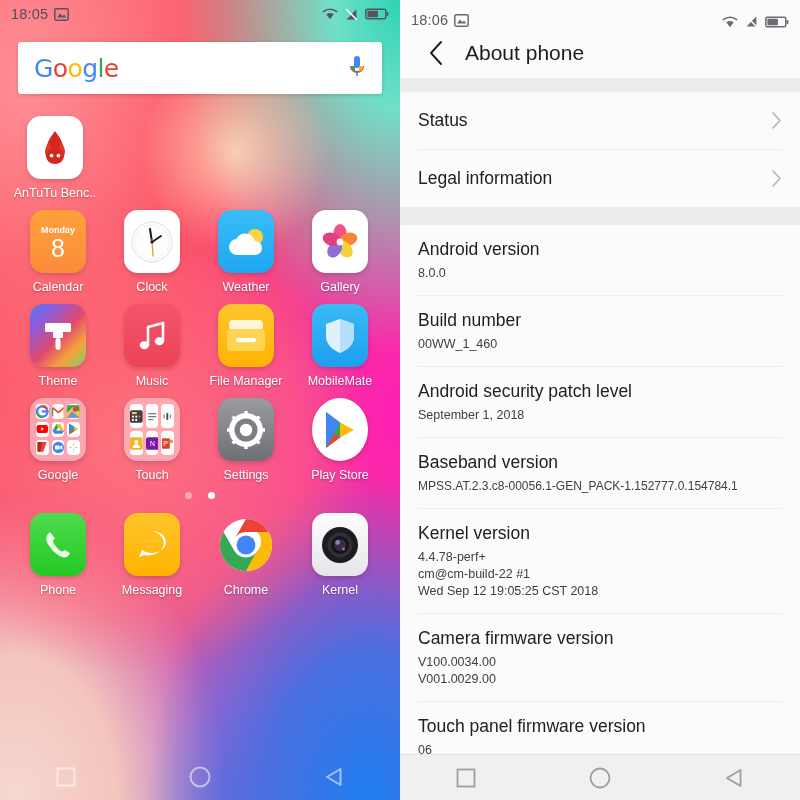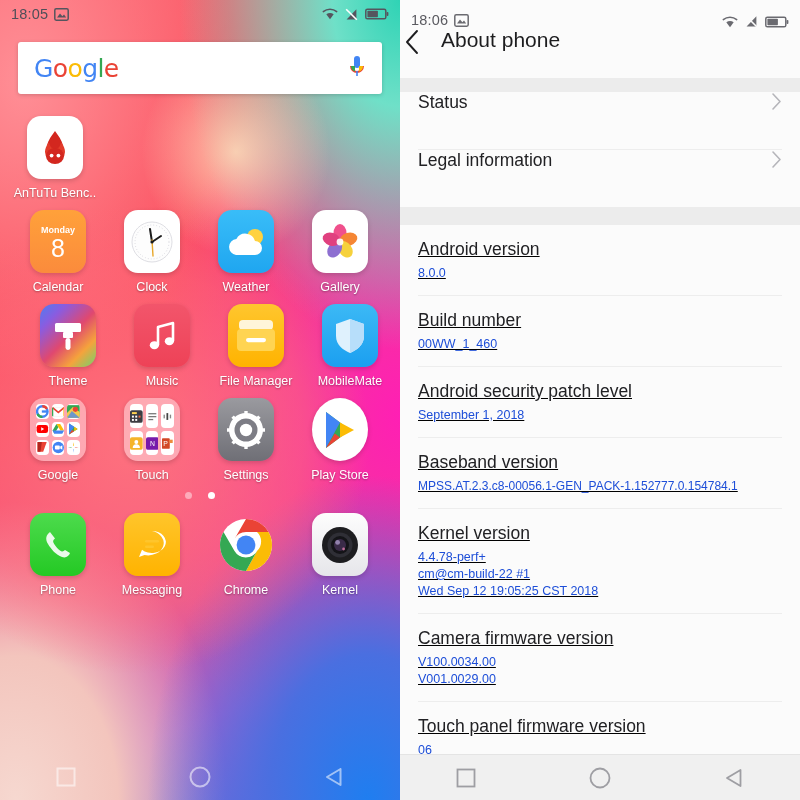--- a/index.html
+++ b/index.html
@@ -83,31 +83,31 @@
   .dot.on{ background:#fff; }
 
   .navbar-home{ position:absolute; bottom:0; left:0; width:400px; height:46px; z-index:6;
     display:flex; align-items:center; justify-content:space-around; }
   .navbar-home .nv{ opacity:.55; }
 
   
   .about { position:relative; width:400px; height:800px; background:#fbfbfb; }
   .statusbar2 { height:28px; display:flex; align-items:flex-end; justify-content:space-between;
     padding:0 11px; font-size:14px; color:#5a5a60; background:#fbfbfb; }
-  .apptitle { height:50px; display:flex; gap:20px; padding:0 4px;
+  .apptitle { height:50px; display:flex; align-items:center; gap:20px; padding:0 28px;
     background:#fbfbfb; }
   .apptitle .ttl { font-size:21px; color:#1d1d1f; }
   .listgap { height:18px; background:#ececec; }
 
   .item { padding:0 18px; background:#fbfbfb; }
-  .item-nav { height:57px; display:flex; justify-content:space-between; }
+  .item-nav { height:57px; display:flex; align-items:center; justify-content:space-between; }
   .item-nav .t { font-size:17.5px; color:#212124; }
-  .item-info { padding-top:14px; padding-bottom:13px;text-decoration:underline; }
+  .item-info { padding-top:14px; padding-bottom:13px; }
   .item-info .t { font-size:17.5px; color:#212124; margin-bottom:5px; }
-  .item-info .v { font-size:12.5px; color:#1d4ed8; line-height:17px; }
+  .item-info .v { font-size:12.5px; color:#404040; line-height:17px; }
   .divider { height:1px; background:#ededed; margin:0 18px; }
 
   .chev { display:block; }
   .navbar-about{ position:absolute; bottom:0; left:0; width:400px; height:46px;
     background:#f0f0f0; display:flex; align-items:center; justify-content:space-around;
     border-top:1px solid #e4e4e4; }
 </style>
 </head>
 <body>
 
@@ -210,21 +210,21 @@
                 <ellipse cx="0" cy="-9" rx="6.5" ry="9" fill="#8d6fd1" transform="rotate(216)"></ellipse>
                 <ellipse cx="0" cy="-9" rx="6.5" ry="9" fill="#e0407f" transform="rotate(288)"></ellipse>
                 <circle cx="0" cy="0" r="3.4" fill="#fff" opacity=".9"></circle>
               </g>
             </svg>
           </div>
           <div class="lbl">Gallery</div>
         </div>
       </div>
 
-      <div class="row" style="margin-top:10px; padding-left:21px;">
+      <div class="row" style="margin-top:10px; padding-left:11px;">
         <div class="cell">
           <div class="icon ic-theme">
             <svg width="32" height="34" viewBox="0 0 32 34">
               <rect x="3" y="4" width="26" height="9" rx="1.5" fill="#fff"></rect>
               <rect x="11" y="13" width="10" height="6" rx="1" fill="#fff"></rect>
               <rect x="13.5" y="19" width="5" height="12" rx="2.4" fill="#fff"></rect>
             </svg>
           </div>
           <div class="lbl">Theme</div>
         </div>

